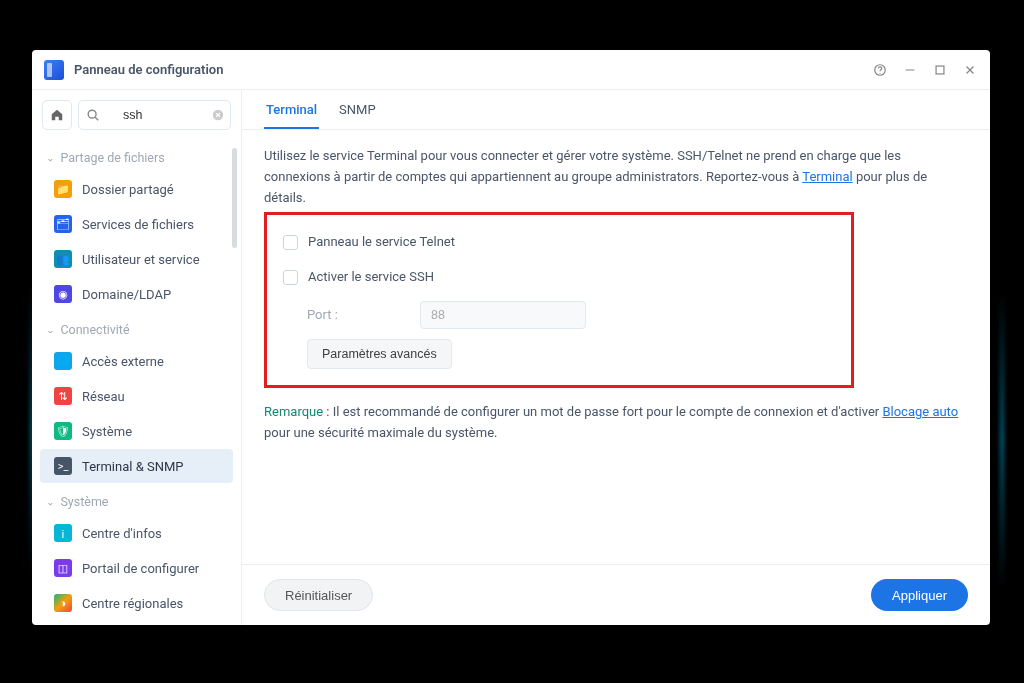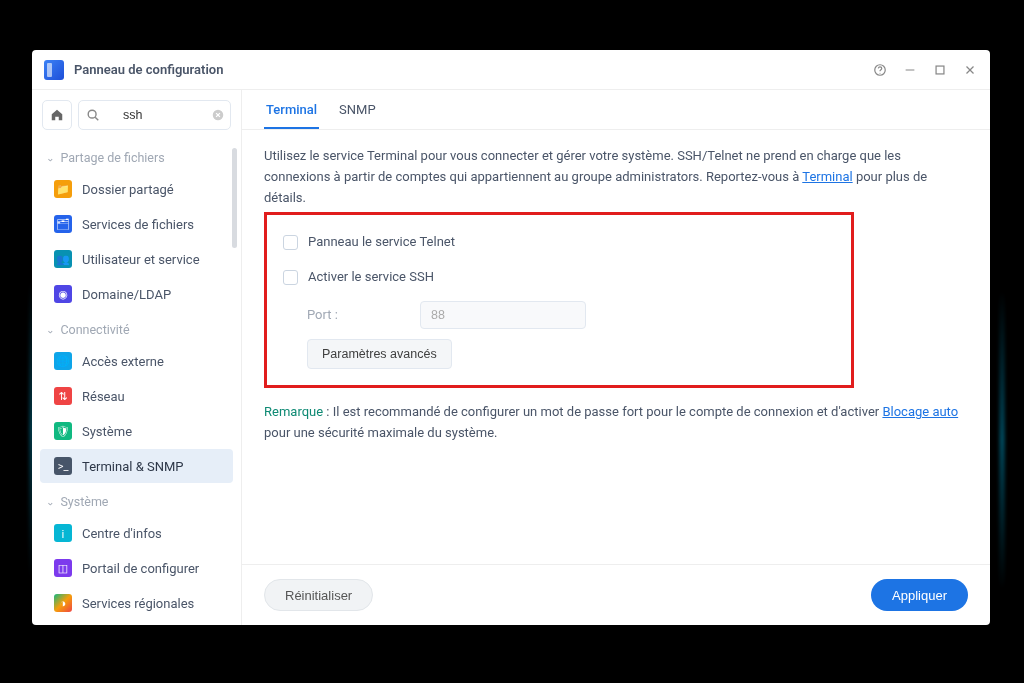--- a/index.html
+++ b/index.html
@@ -209,21 +209,21 @@
         <div class="nav-item">
             <span class="nav-icon ic-cyan">ℹ</span>
             <span>Centre d'infos</span>
           </div>
         <div class="nav-item">
             <span class="nav-icon ic-purple">◫</span>
             <span>Portail de configurer</span>
           </div>
         <div class="nav-item">
             <span class="nav-icon ic-color">◑</span>
-            <span>Services régionales</span>
+            <span>Centre régionales</span>
           </div>
 
         <div class="sidebar-thumb"></div>
       </div>
     </div>
 
     <div class="main">
       <div class="tabs">
         <div class="tab active">Terminal</div>
         <div class="tab">SNMP</div>

